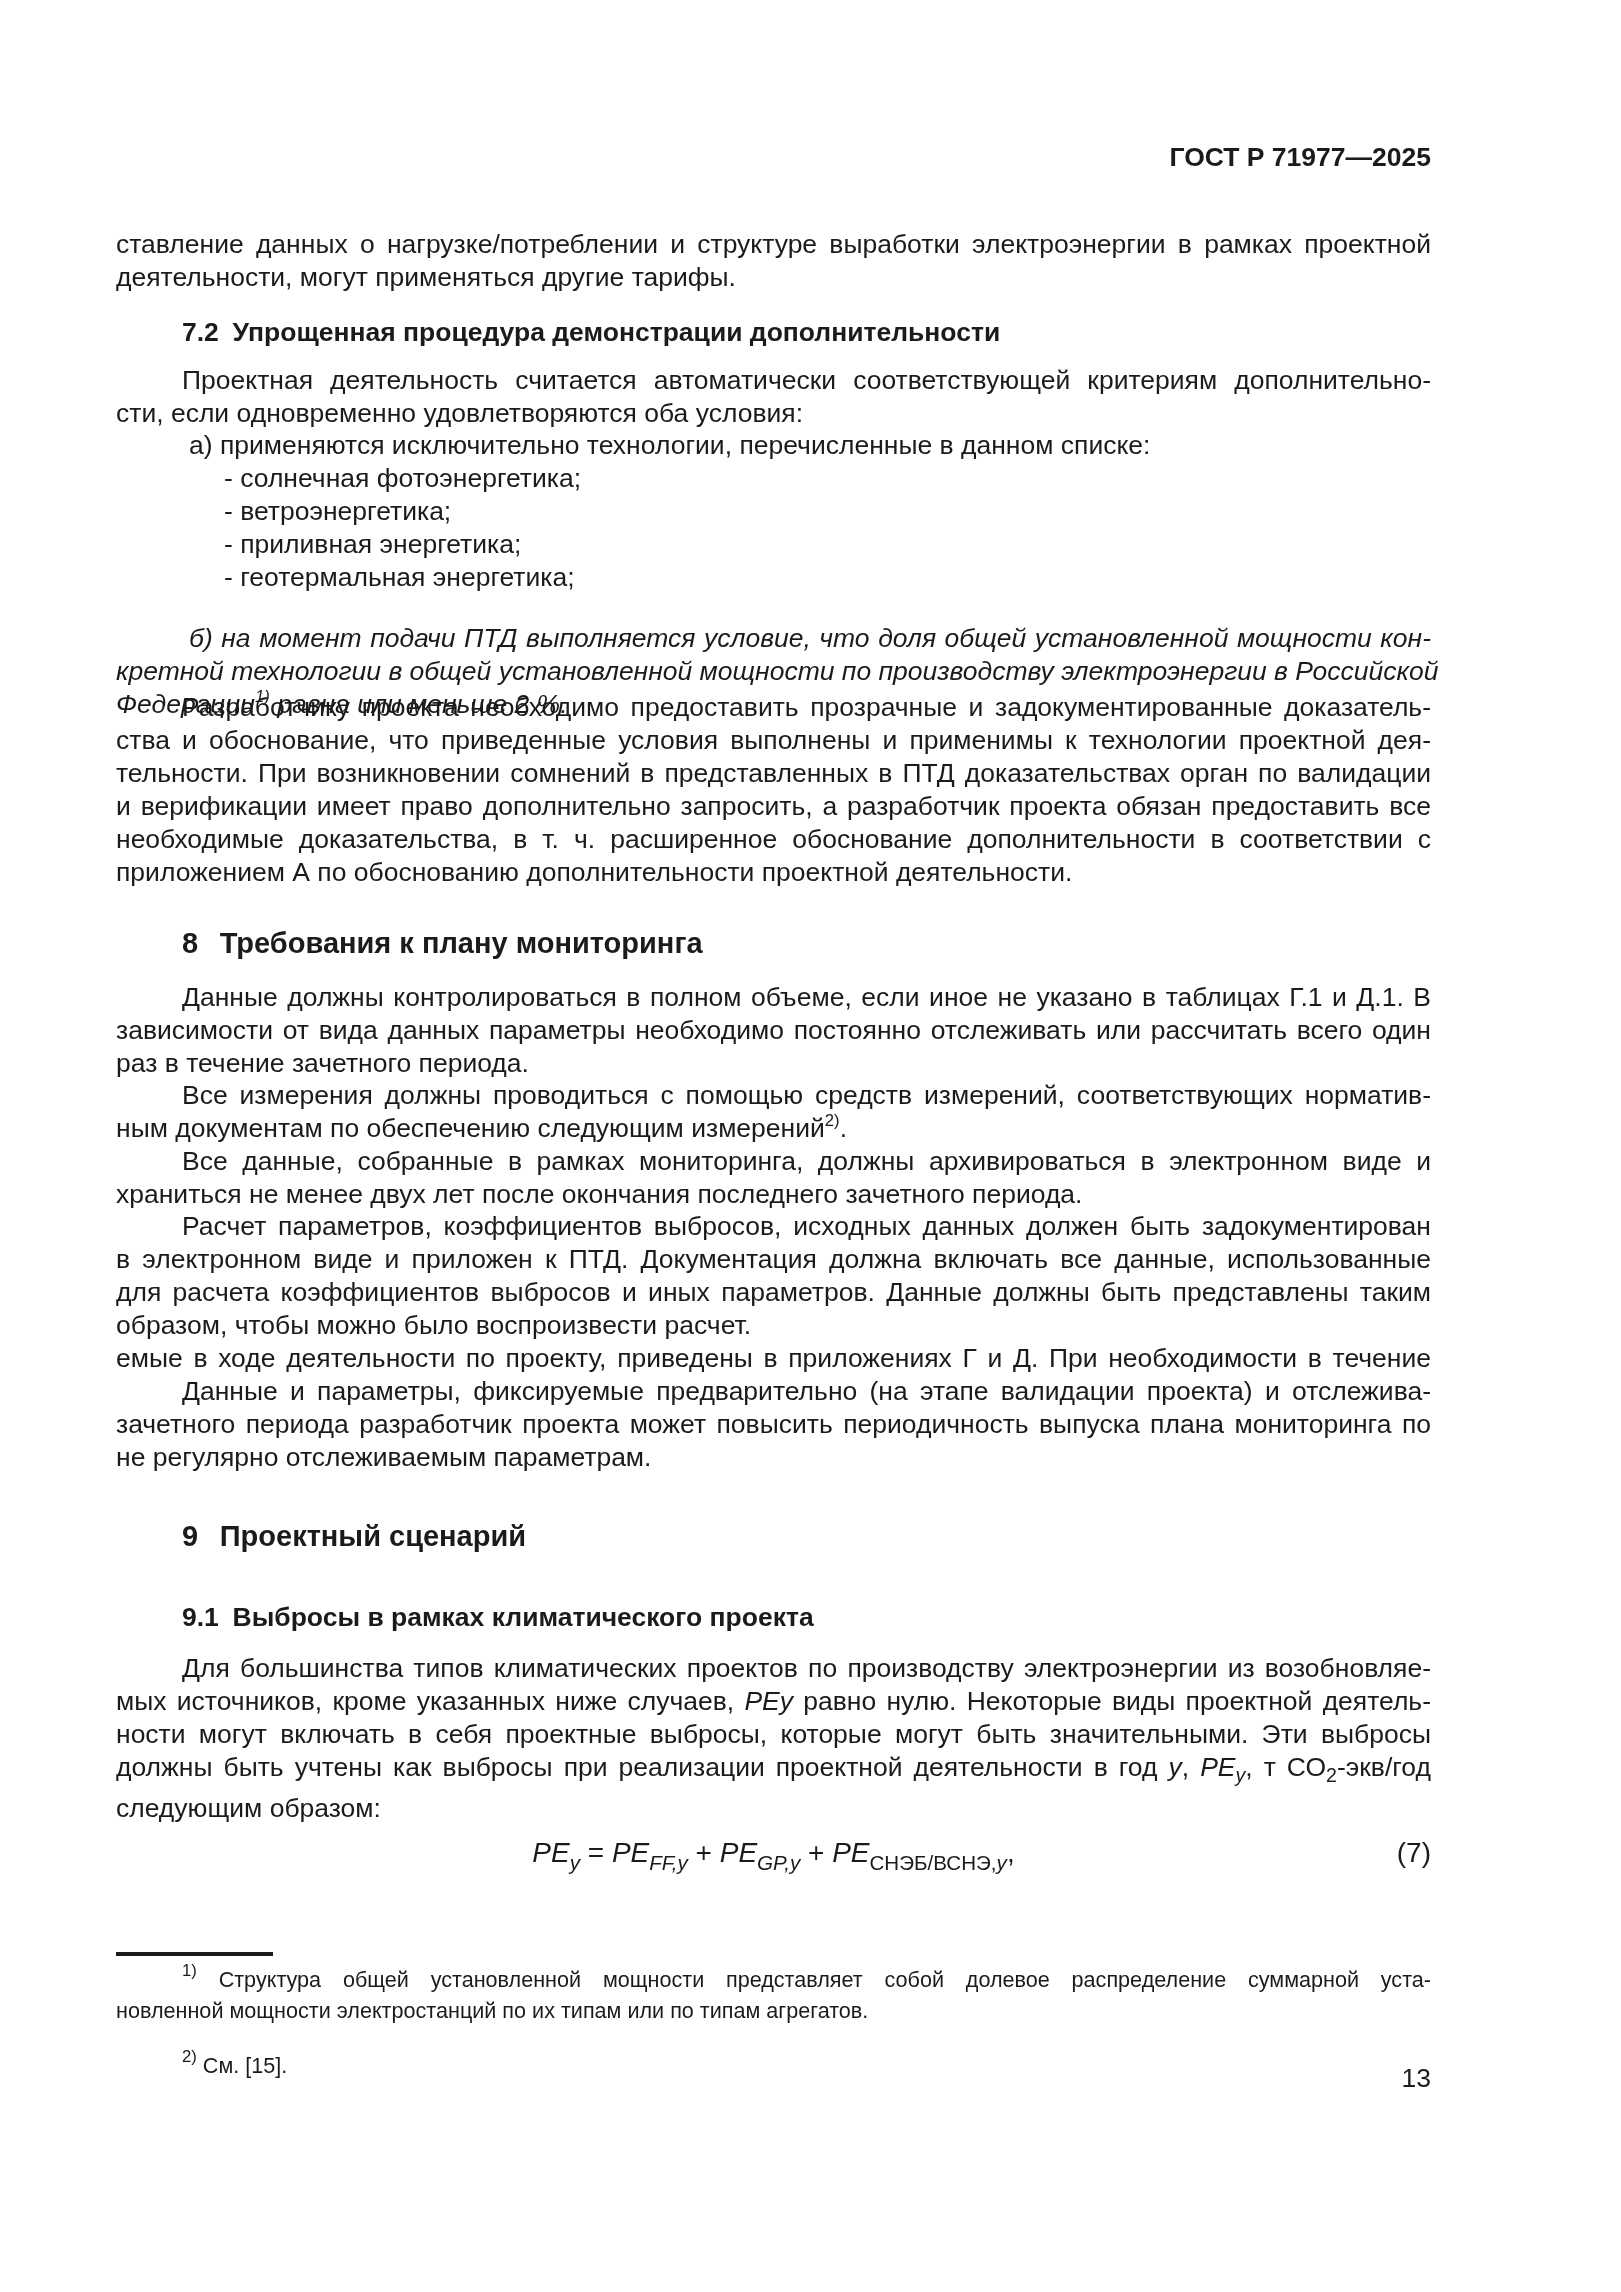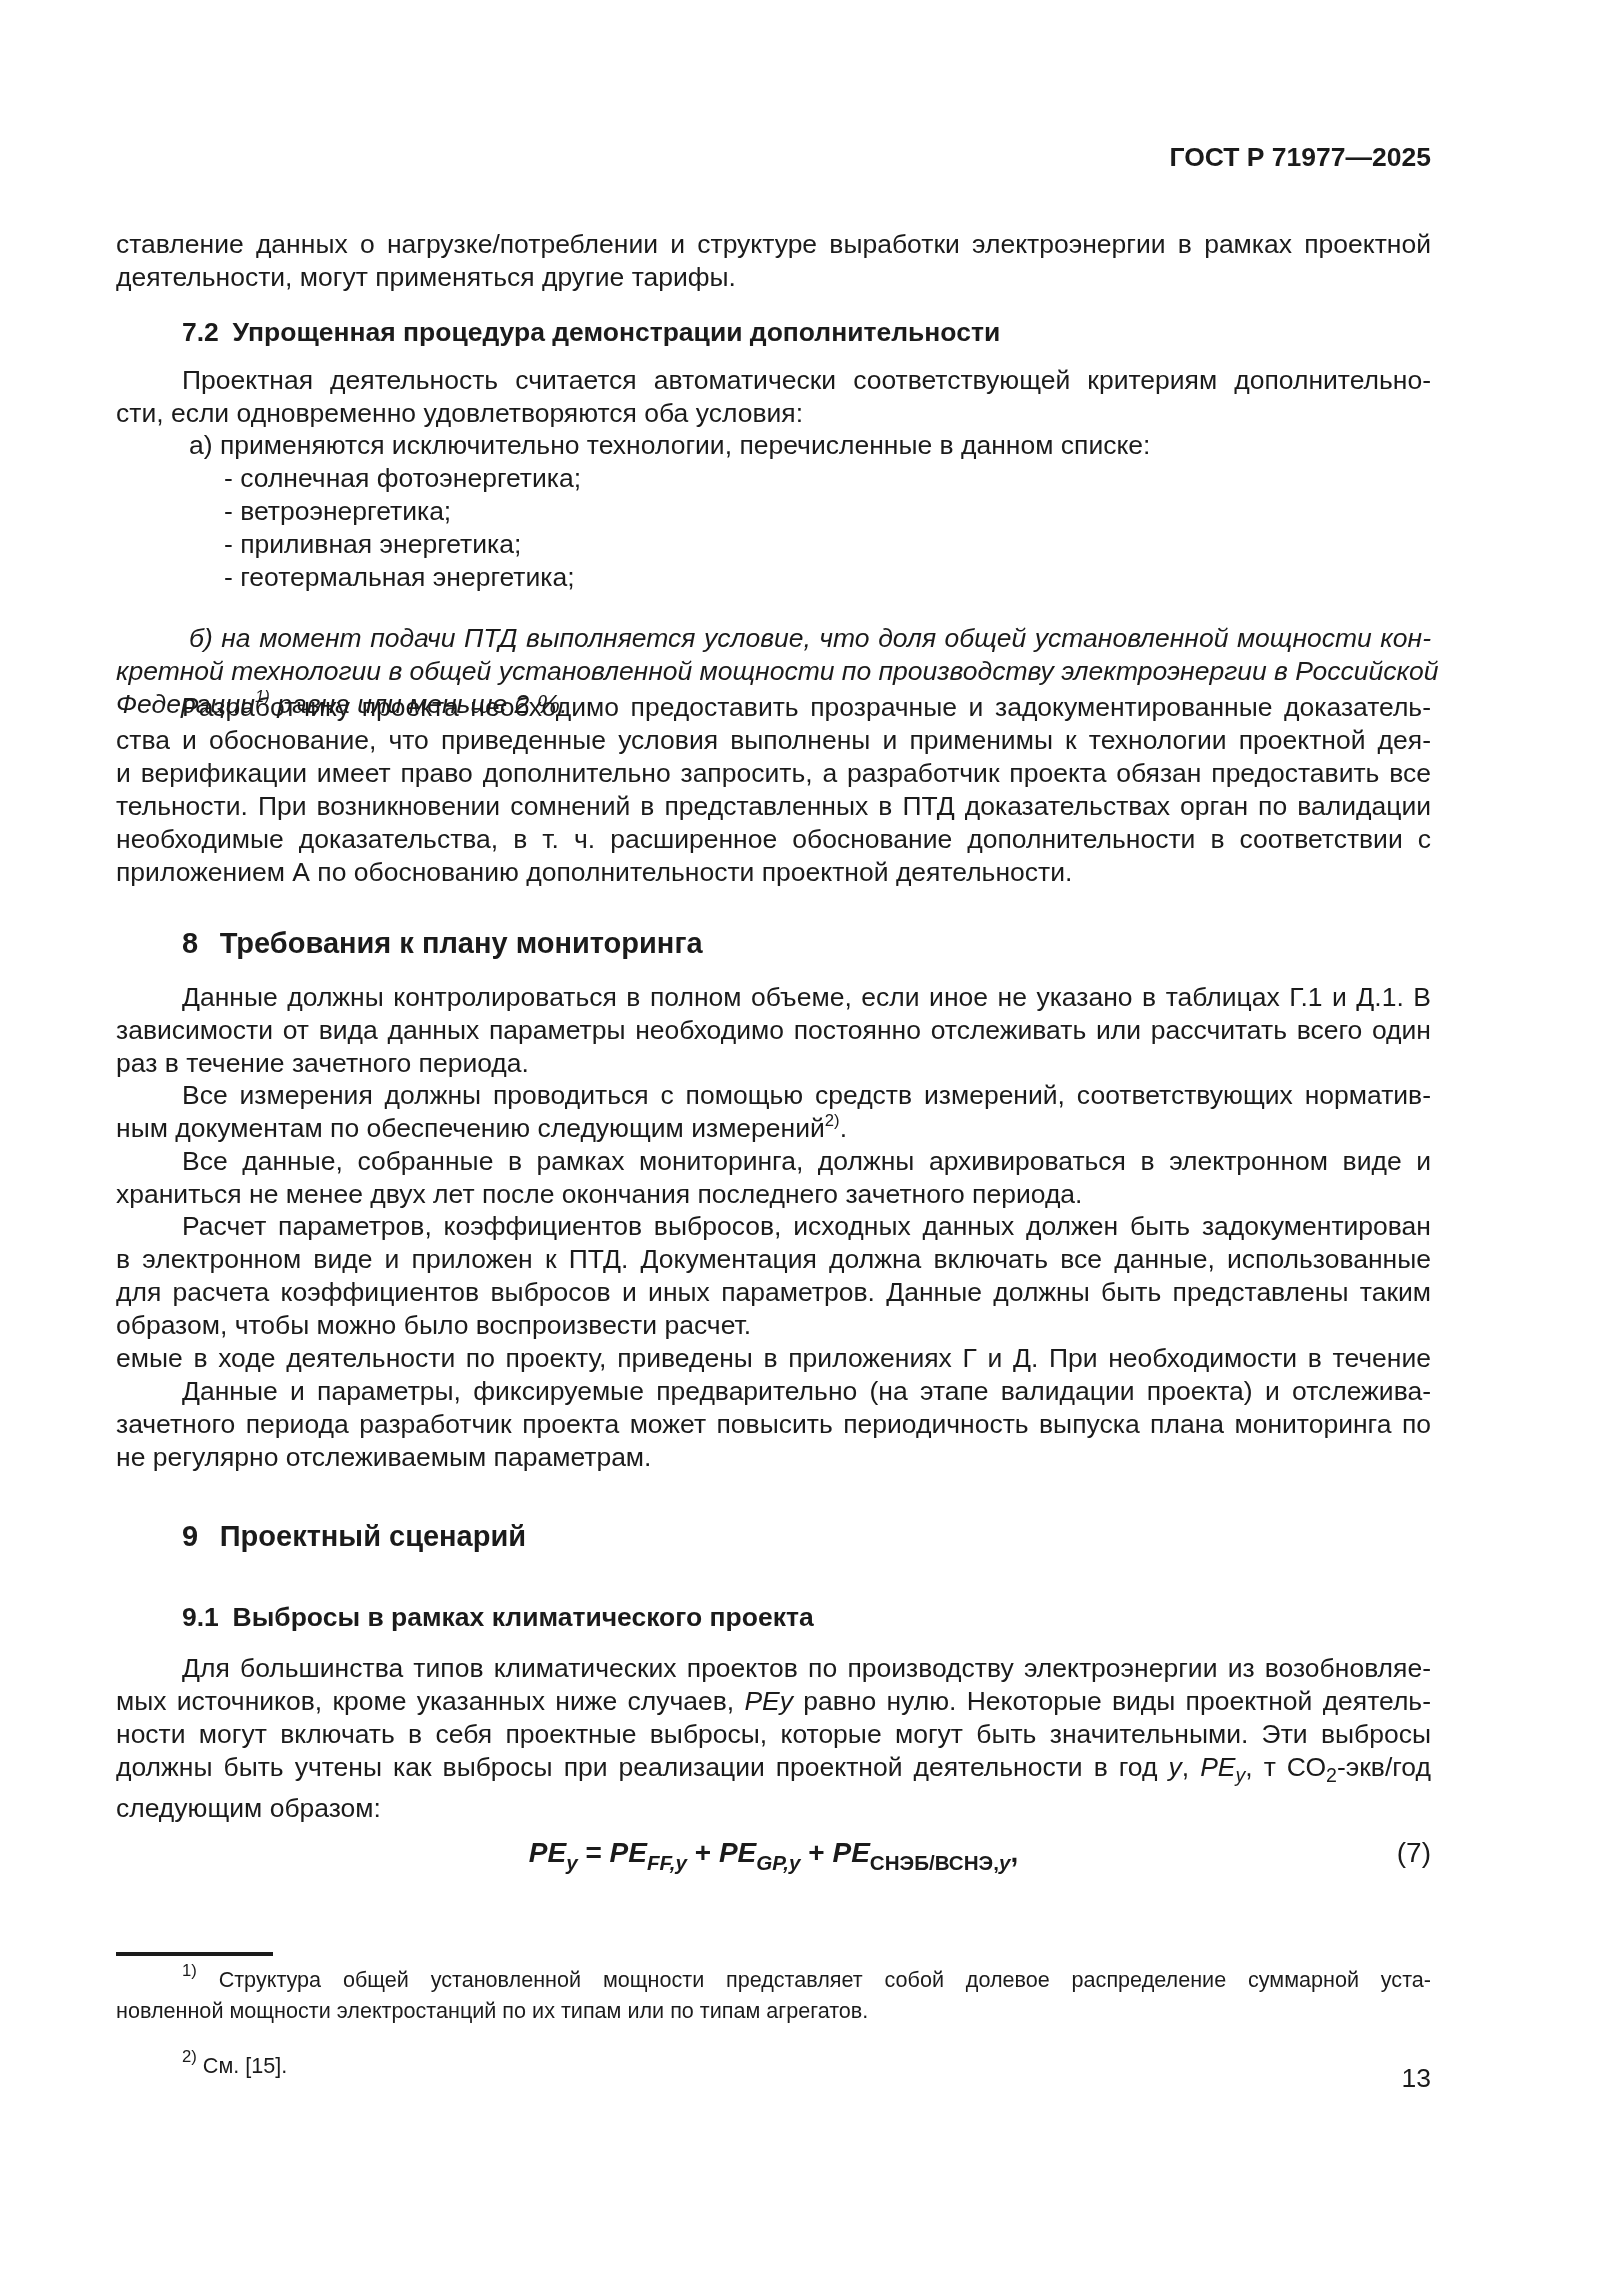--- a/index.html
+++ b/index.html
@@ -15,21 +15,21 @@
   .ind2{text-indent:73px;}
   .ind3{text-indent:108px;}
   .it{font-style:italic;}
   .hdr{position:absolute;top:142px;right:190px;font-size:26.5px;font-weight:bold;white-space:nowrap;}
   .h-big{font-size:29px;line-height:43px;font-weight:bold;white-space:nowrap;}
   .h-big .num{margin-right:21.6px;}
   .h-sub{font-weight:bold;white-space:nowrap;}
   .h-sub .num{margin-right:13.7px;}
   sup.fnmark{font-size:16.7px;line-height:0;vertical-align:10.8px;}
   .formula-wrap{position:absolute;left:116px;top:1829px;width:1315px;font-size:28px;line-height:47px;}
-  .formula-center{text-align:center;white-space:nowrap;font-weight:bold;}
+  .formula-center{text-align:center;white-space:nowrap;}
   .fsub{font-size:20.6px;vertical-align:-7.8px;letter-spacing:0;}
   .eqnum{position:absolute;right:0;top:0;font-size:28px;}
   .fn-rule{position:absolute;left:116px;top:1952px;width:157px;height:3.9px;background:#1b1b1b;}
   .fn{position:absolute;left:116px;width:1315px;font-size:21.6px;line-height:31px;}
   .csub{font-size:19.6px;vertical-align:-5.9px;}
   .pageno{position:absolute;top:2063px;right:190px;font-size:26.5px;}
 </style>
 </head>
 <body>
 
@@ -62,22 +62,22 @@
 
 <div class="tblock" style="top:622px;font-style:italic;">
   <div class="jl ind2">б) на момент подачи ПТД выполняется условие, что доля общей установленной мощности кон-</div>
   <div class="jl">кретной технологии в общей установленной мощности по производству электроэнергии в Российской</div>
   <div class="ll"><span>Федерации</span><sup class="fnmark">1)</sup><span> равна или меньше 2 %.</span></div>
 </div>
 
 <div class="tblock" style="top:691px;">
   <div class="jl ind">Разработчику проекта необходимо предоставить прозрачные и задокументированные доказатель-</div>
   <div class="jl">ства и обоснование, что приведенные условия выполнены и применимы к технологии проектной дея-</div>
+  <div class="jl">тельности. При возникновении сомнений в представленных в ПТД доказательствах орган по валидации</div>
   <div class="jl">и верификации имеет право дополнительно запросить, а разработчик проекта обязан предоставить все</div>
-  <div class="jl">тельности. При возникновении сомнений в представленных в ПТД доказательствах орган по валидации</div>
   <div class="jl">необходимые доказательства, в т. ч. расширенное обоснование дополнительности в соответствии с</div>
   <div class="ll">приложением А по обоснованию дополнительности проектной деятельности.</div>
 </div>
 
 <div class="tblock h-big ind" style="top:922px;">
   <span class="num">8</span><span>Требования к плану мониторинга</span>
 </div>
 
 <div class="tblock" style="top:981px;">
   <div class="jl ind">Данные должны контролироваться в полном объеме, если иное не указано в таблицах Г.1 и Д.1. В</div>

